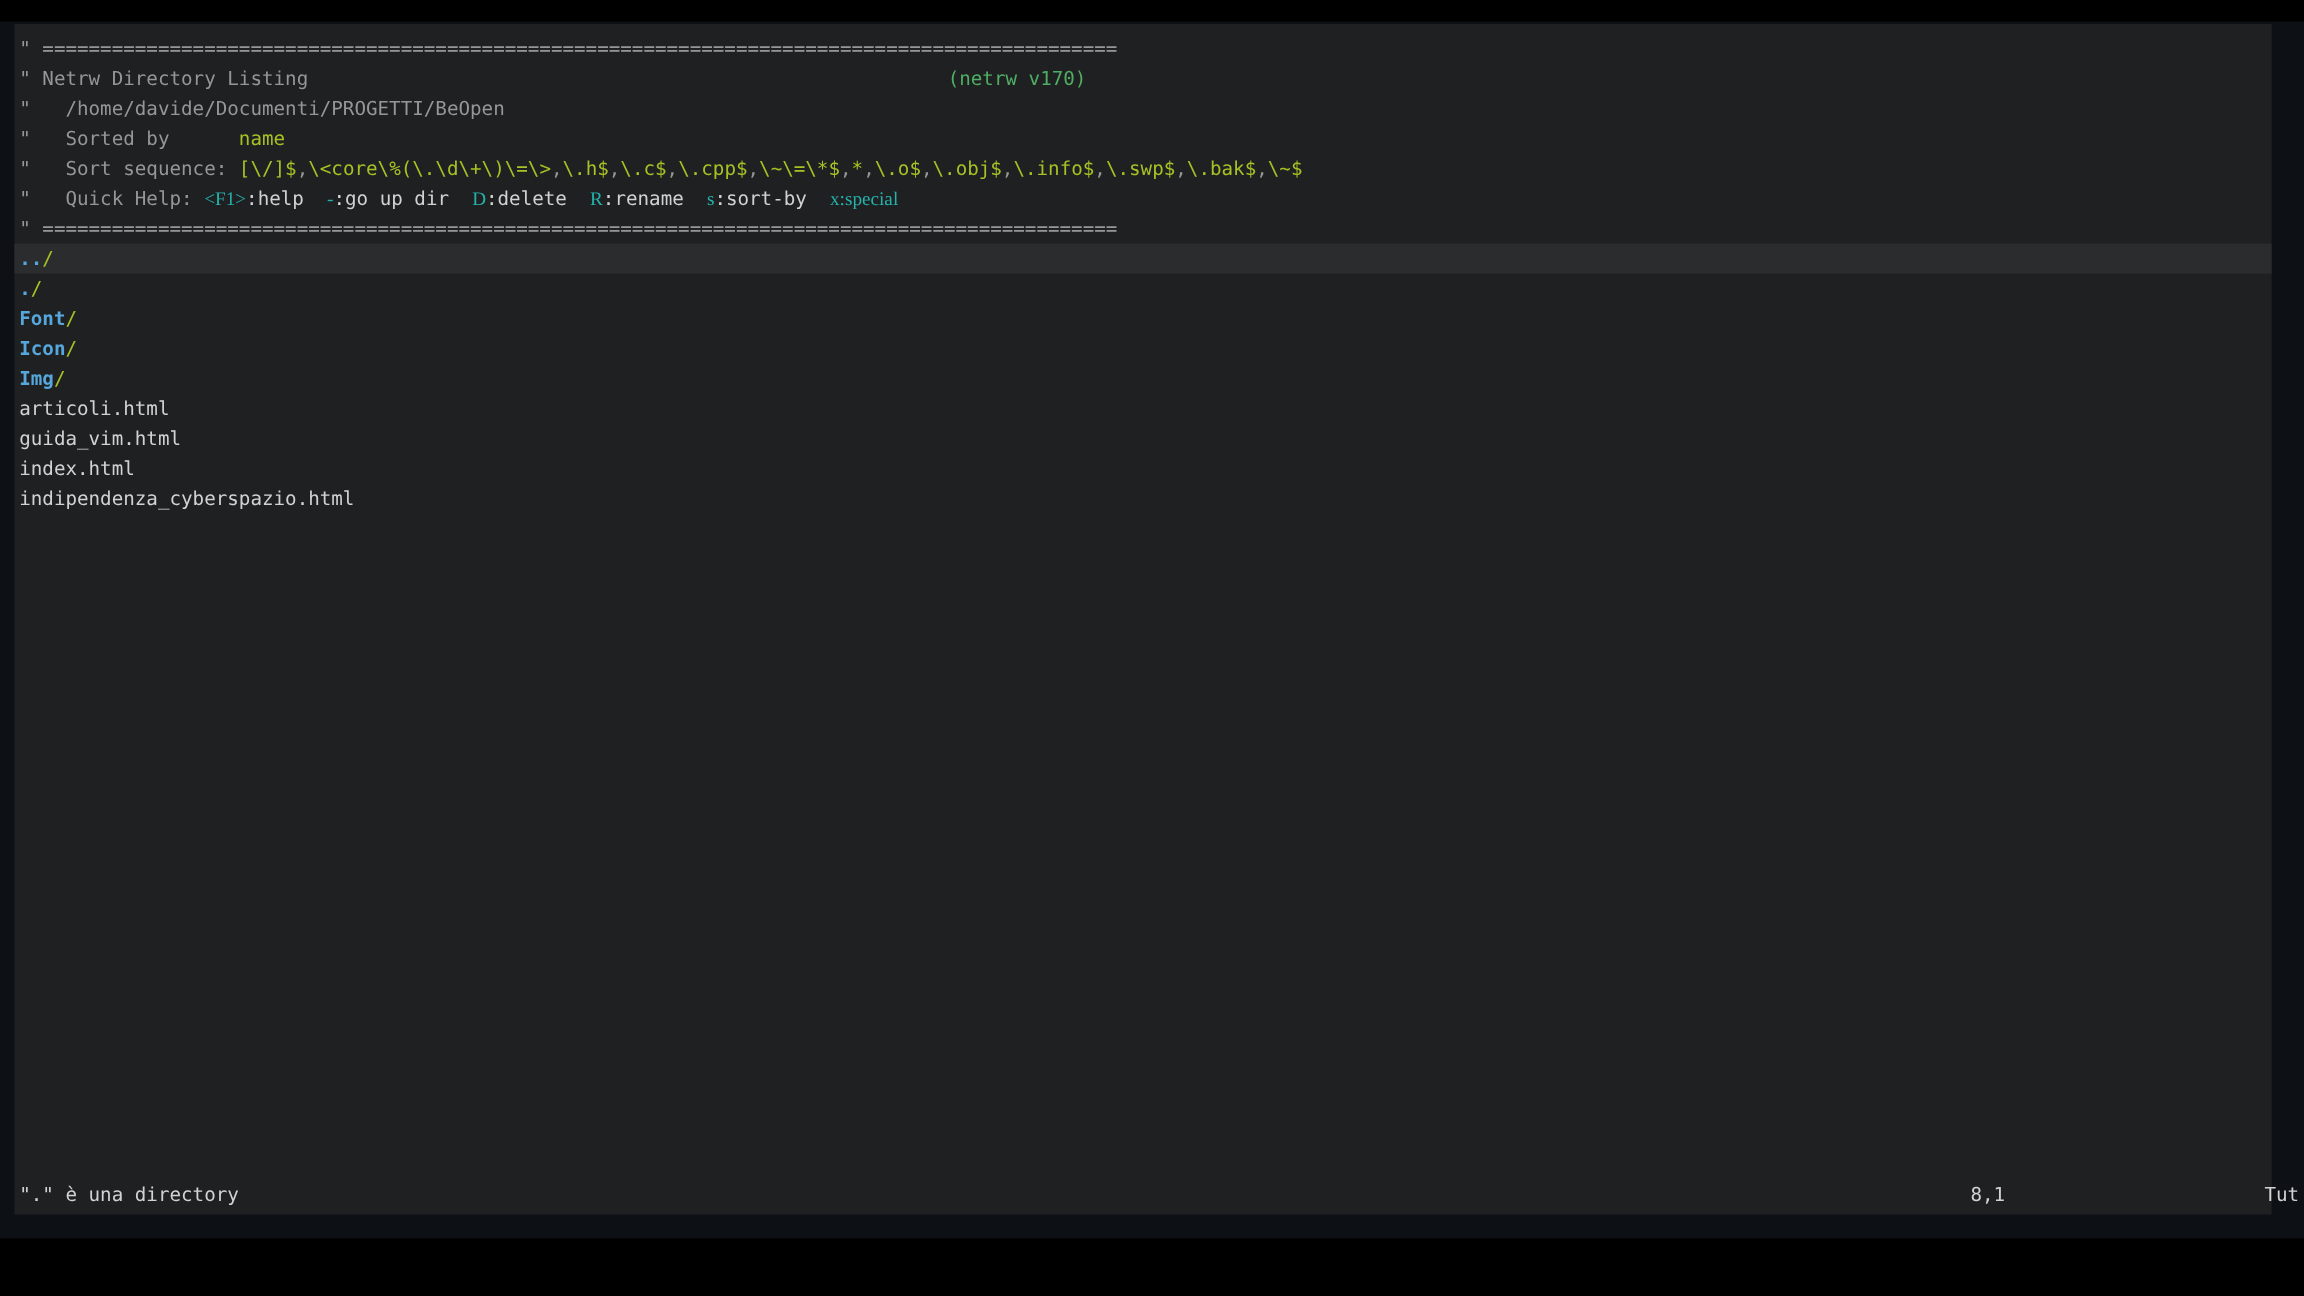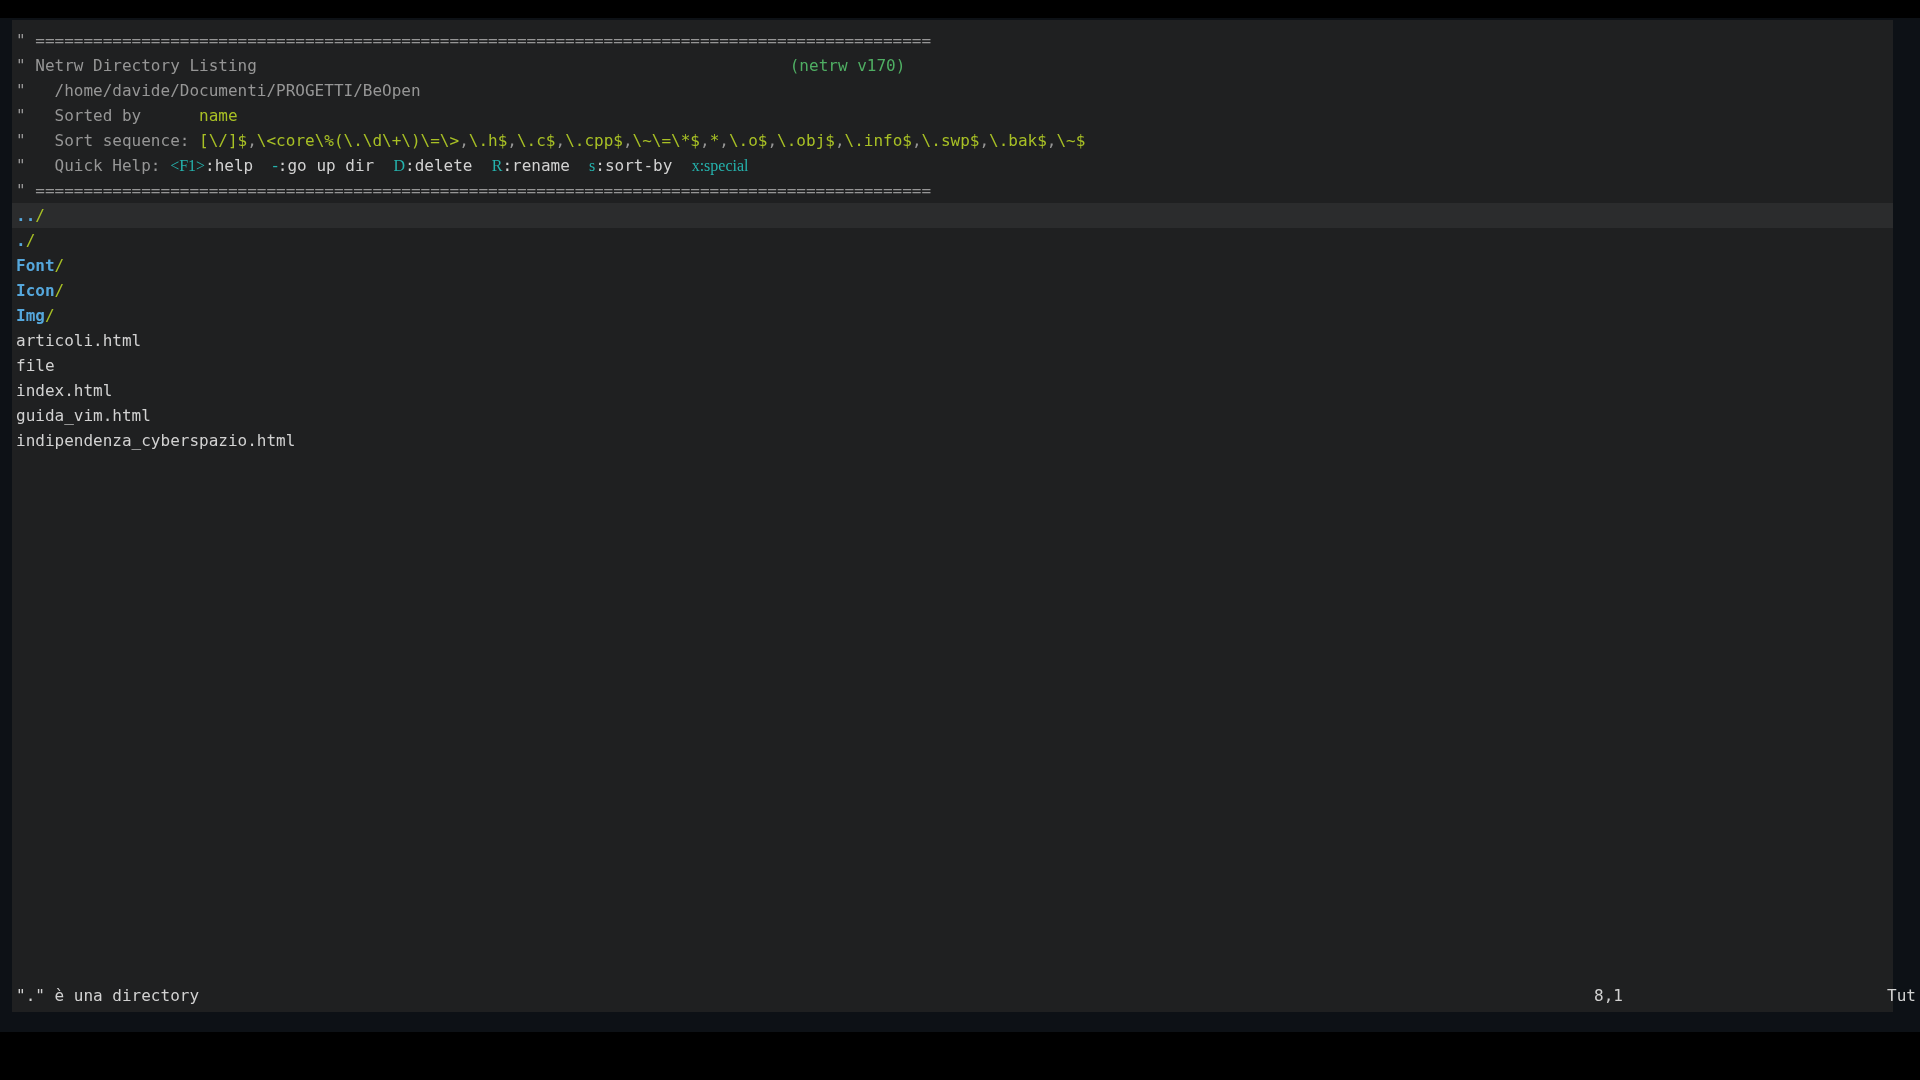--- a/index.html
+++ b/index.html
@@ -11,21 +11,21 @@
   .line{white-space:pre;padding-left:4px;height:25px;}
   .line.cursorline{background:var(--cursorline_bg,#2b2c2d);}
   .c-comment{color:var(--comment,#969696);}
   .c-lime{color:var(--lime,#a8c025);}
   .c-green{color:var(--green,#4fae63);margin-left:32px;}
   .c-cyan{color:var(--cyan,#25b2ad);font-family:Liberation Serif, serif;}
   .c-blue{color:var(--blue,#55a7dc);font-weight:bold;}
   .c-text{color:var(--text,#d2d2d2);}
   .cmdline{position:absolute;left:0;bottom:4px;width:100%;height:25px;white-space:pre;}
   .cmd-msg{position:absolute;left:4px;top:0;}
-  .cmd-ruler{position:absolute;left:1582px;top:0;}
+  .cmd-ruler{position:absolute;left:1630px;top:0;}
   .cmd-scroll{position:absolute;left:1875px;top:0;}
 </style>
 </head>
 <body>
 
 <div class="terminal">
   <div class="editor">
     <div class="buffer" id="buffer">
         <div class="line"><span class="c-comment">" =============================================================================================</span></div>
         <div class="line"><span class="c-comment">" Netrw Directory Listing                                                    </span><span class="c-green">(netrw v170)</span></div>
@@ -33,23 +33,22 @@
         <div class="line"><span class="c-comment">"   Sorted by      </span><span class="c-lime">name</span></div>
         <div class="line"><span class="c-comment">"   Sort sequence: </span><span class="c-lime">[\/]$</span><span class="c-comment">,</span><span class="c-lime">\&lt;core\%(\.\d\+\)\=\&gt;</span><span class="c-comment">,</span><span class="c-lime">\.h$</span><span class="c-comment">,</span><span class="c-lime">\.c$</span><span class="c-comment">,</span><span class="c-lime">\.cpp$</span><span class="c-comment">,</span><span class="c-lime">\~\=\*$</span><span class="c-comment">,</span><span class="c-lime">*</span><span class="c-comment">,</span><span class="c-lime">\.o$</span><span class="c-comment">,</span><span class="c-lime">\.obj$</span><span class="c-comment">,</span><span class="c-lime">\.info$</span><span class="c-comment">,</span><span class="c-lime">\.swp$</span><span class="c-comment">,</span><span class="c-lime">\.bak$</span><span class="c-comment">,</span><span class="c-lime">\~$</span></div>
         <div class="line"><span class="c-comment">"   Quick Help: </span><span class="c-cyan">&lt;F1&gt;</span><span class="c-text">:help</span><span class="c-text">  </span><span class="c-cyan">-</span><span class="c-text">:go up dir</span><span class="c-text">  </span><span class="c-cyan">D</span><span class="c-text">:delete</span><span class="c-text">  </span><span class="c-cyan">R</span><span class="c-text">:rename</span><span class="c-text">  </span><span class="c-cyan">s</span><span class="c-text">:sort-by</span><span class="c-text">  </span><span class="c-cyan">x</span><span class="c-cyan">:special</span></div>
         <div class="line"><span class="c-comment">" =============================================================================================</span></div>
         <div class="line cursorline"><span class="c-blue">..</span><span class="c-lime">/</span></div>
         <div class="line"><span class="c-blue">.</span><span class="c-lime">/</span></div>
         <div class="line"><span class="c-blue">Font</span><span class="c-lime">/</span></div>
         <div class="line"><span class="c-blue">Icon</span><span class="c-lime">/</span></div>
         <div class="line"><span class="c-blue">Img</span><span class="c-lime">/</span></div>
         <div class="line"><span class="c-text">articoli.html</span></div>
-        <div class="line"><span class="c-text">file</span></div>
+        <div class="line"><span class="c-text">guida_vim.html</span></div>
         <div class="line"><span class="c-text">index.html</span></div>
-        <div class="line"><span class="c-text">guida_vim.html</span></div>
         <div class="line"><span class="c-text">indipendenza_cyberspazio.html</span></div>
       </div>
     <div class="cmdline">
       <span class="cmd-msg c-text">"." è una directory</span>
       <span class="cmd-ruler c-text">8,1</span>
       <span class="cmd-scroll c-text">Tut</span>
     </div>
   </div>
 </div>
 

